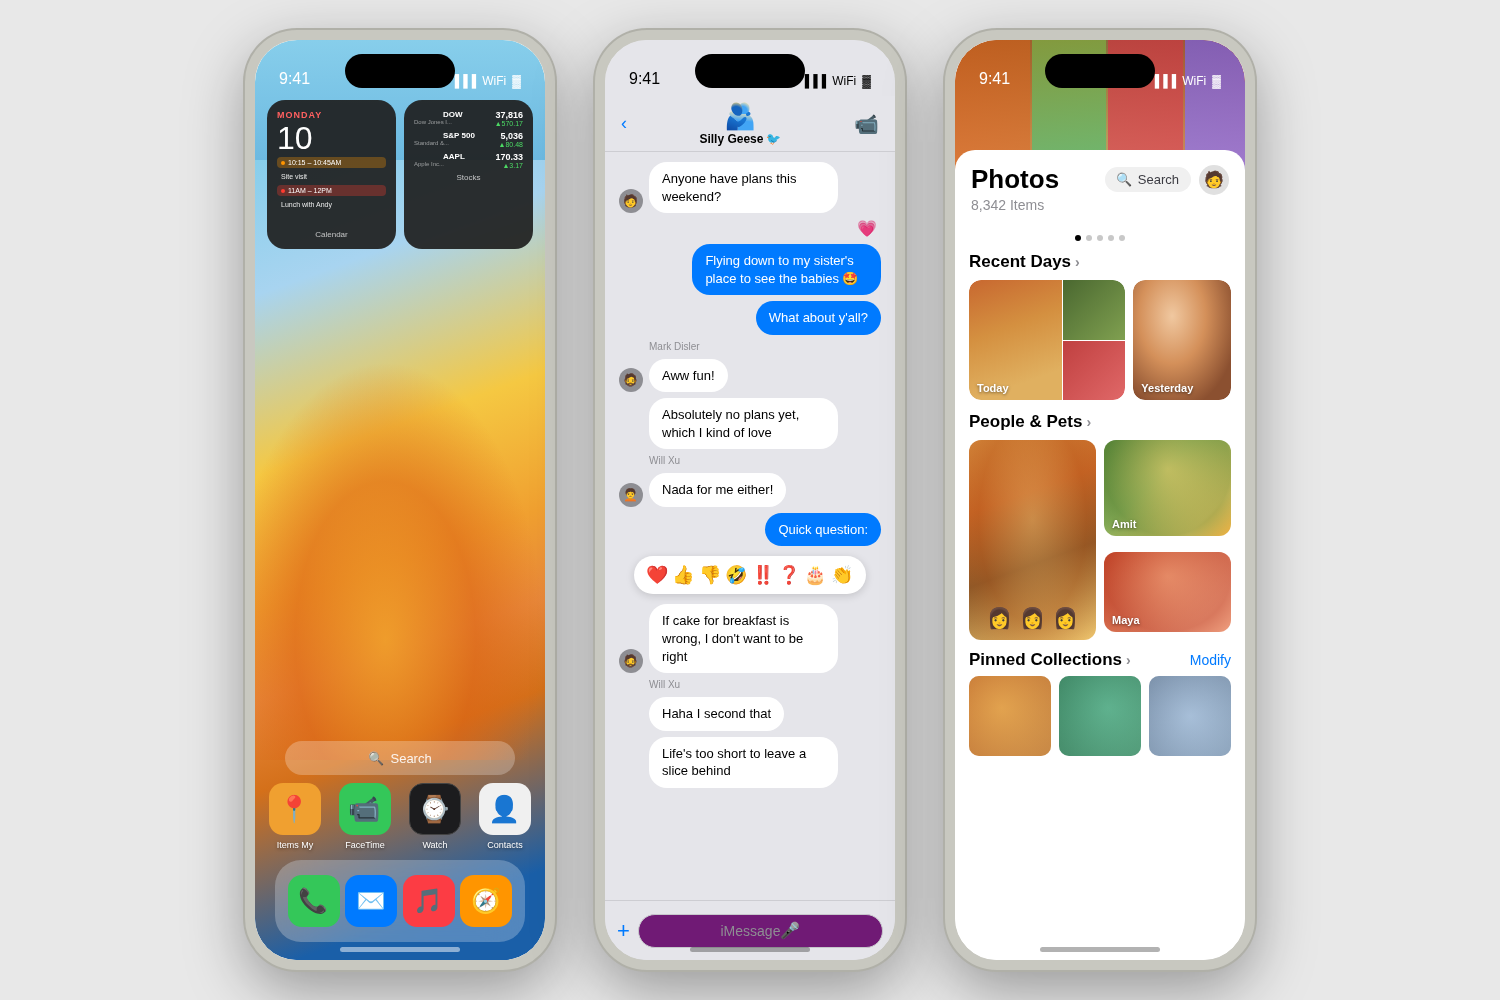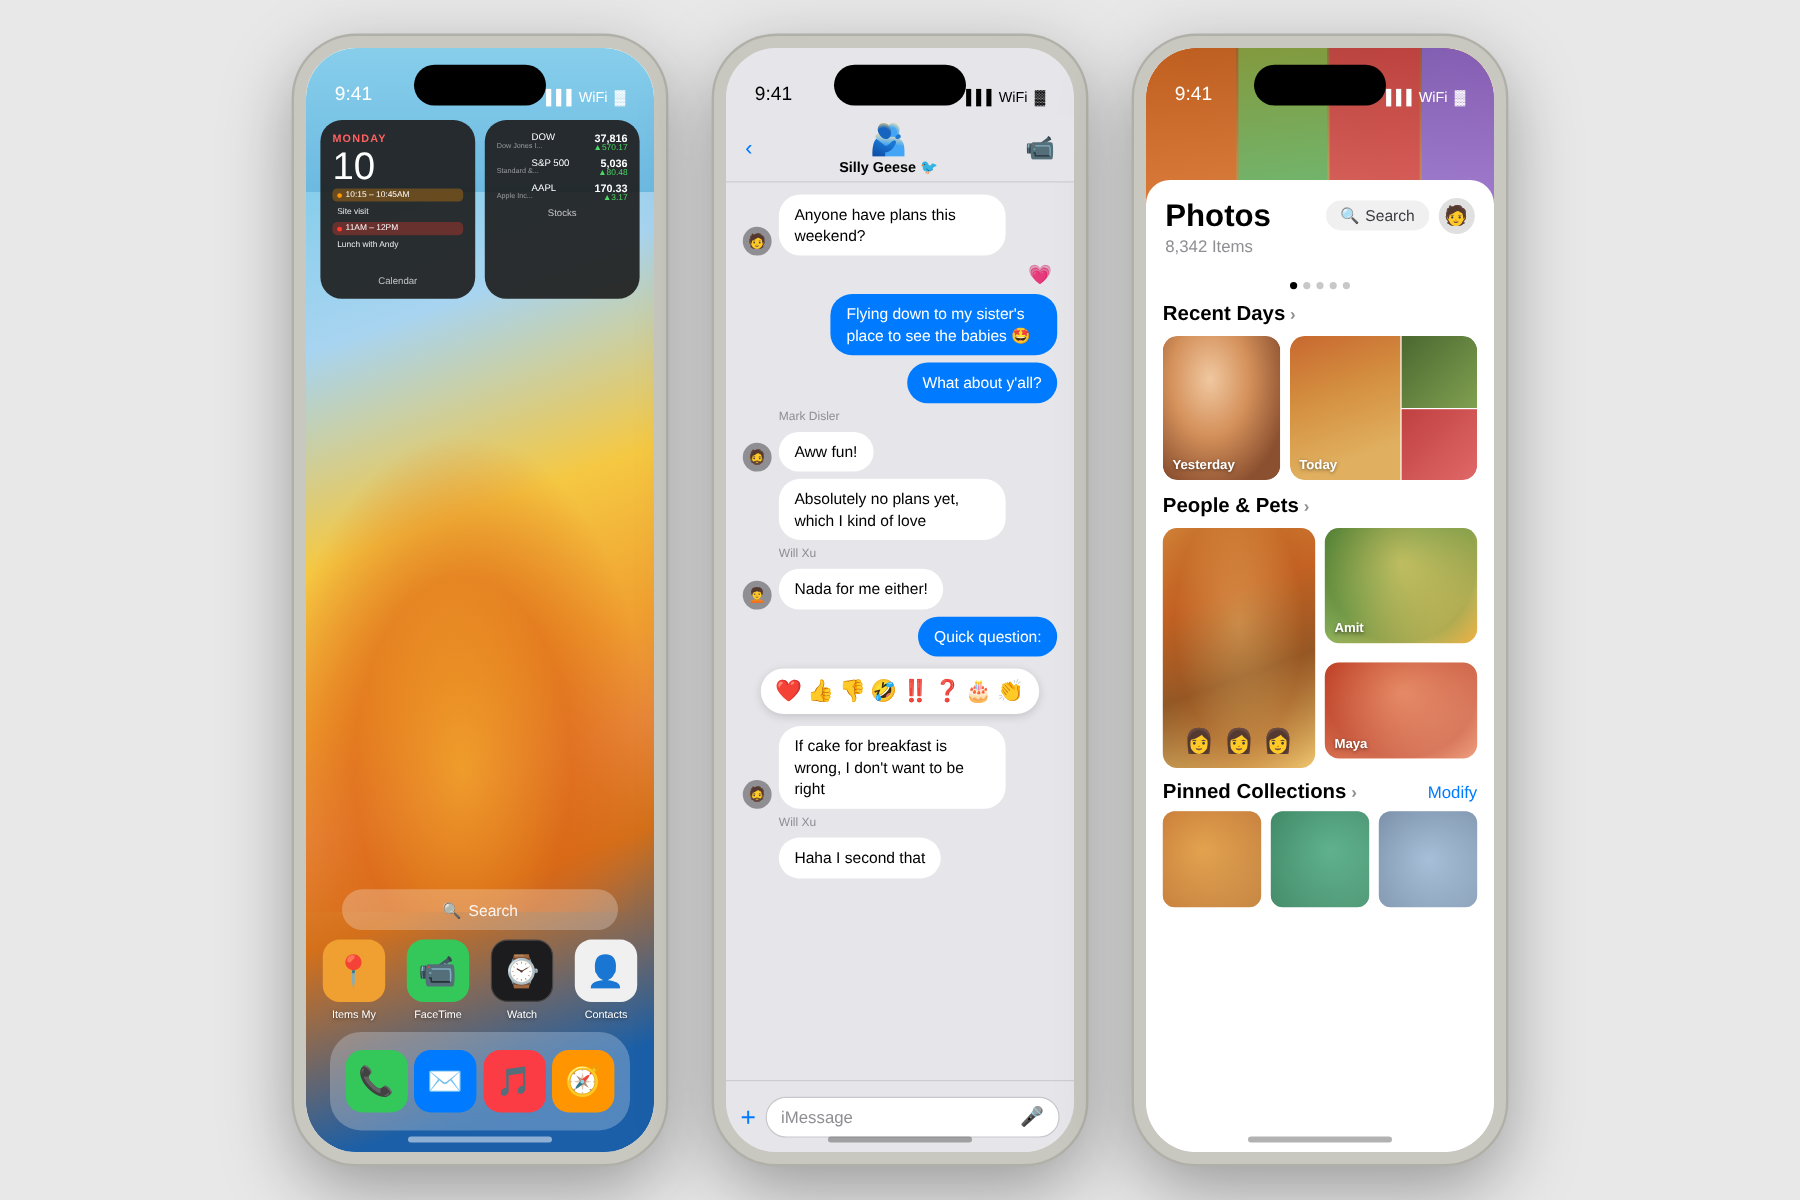--- a/index.html
+++ b/index.html
@@ -140,21 +140,21 @@
       flex: 1;
       background: rgba(30,30,30,0.92);
       border-radius: 18px;
       padding: 10px;
       color: white;
       min-height: 110px;
     }
     .stock-item {
       margin-bottom: 4px;
     }
-    .stock-name { font-size: 8px; font-weight: 400; padding-left: 29px; }
+    .stock-name { font-size: 8px; font-weight: 700; padding-left: 29px; }
     .stock-sub { font-size: 6px; color: rgba(255,255,255,0.5); }
     .stock-val { font-size: 9px; font-weight: 600; text-align: right; }
     .stock-chg { font-size: 7px; color: #4cd964; text-align: right; }
     .stock-row { display: flex; justify-content: space-between; align-items: flex-start; }
     .widget-stocks-label {
       font-size: 8px;
       color: rgba(255,255,255,0.7);
       text-align: center;
       margin-top: 4px;
     }
@@ -347,27 +347,27 @@
     }
     .msg-input-btn {
       color: #007AFF;
       font-size: 22px;
     }
     .msg-input-field {
       flex: 1;
       height: 34px;
       border: 1px solid #c7c7cc;
       border-radius: 17px;
-      background: #ffffff;
+      background: #701a75;
       display: flex;
       align-items: center;
       padding: 16px 12px;
       font-size: 14px;
       color: #8e8e93;
-      justify-content: space-between;
+      justify-content: center;
     }
     .msg-mic-btn { color: #8e8e93; font-size: 16px; }
     .photos-header {
       position: absolute;
       top: 0; left: 0; right: 0;
       height: 200px;
       z-index: 5;
     }
     .photos-header-bg {
       position: absolute;
@@ -707,20 +707,24 @@
       <div class="msg-row">
         <div class="msg-avatar">🧔</div>
         <div class="msg-bubble received">If cake for breakfast is wrong, I don't want to be right</div>
       </div>
 
       <div class="msg-sender-name">Will Xu</div>
       <div class="msg-row">
         <div style="width:24px; flex-shrink:0;"></div>
         <div class="msg-bubble received">Haha I second that</div>
       </div>
+      <div class="msg-row">
+        <div style="width:24px; flex-shrink:0;"></div>
+        <div class="msg-bubble received">Life's too short to leave a slice behind</div>
+      </div>
     </div>
 
     <div class="messages-input">
       <span class="msg-input-btn">+</span>
       <div class="msg-input-field">
         <span>iMessage</span>
         <span class="msg-mic-btn">🎤</span>
       </div>
     </div>
 
@@ -774,38 +778,38 @@
       <div class="dot" style="background:#c8c8c8;"></div>
     </div>
 
     <div class="photos-content">
 
       <div class="photos-section-title">
         <span>Recent Days</span>
         <span class="chevron">›</span>
       </div>
       <div class="recent-days-grid">
-        <div class="recent-day-item" style="flex:1;">
-          <div style="width:100%;height:100%;background:linear-gradient(135deg,#8b4513 0%,#d4903c 40%,#f0c870 80%,#e8b050 100%);border-radius:12px;overflow:hidden;">
-
-            <div style="width:100%;height:100%;background:radial-gradient(ellipse at 40% 30%,#f0c8a0 0%,#d4905a 40%,#8b5030 80%);"></div>
-          </div>
-          <div class="recent-day-label">Yesterday</div>
-        </div>
         <div class="recent-day-item" style="flex:1.6;">
 
           <div style="width:100%;height:100%;display:flex;gap:1px;overflow:hidden;border-radius:12px;">
             <div style="flex:1;background:linear-gradient(160deg,#c86830 0%,#d49040 40%,#e0b060 80%);"></div>
             <div style="width:40%;display:flex;flex-direction:column;gap:1px;">
               <div style="flex:1;background:linear-gradient(135deg,#4a6830,#80a050);"></div>
               <div style="flex:1;background:linear-gradient(135deg,#c04040,#e06868);"></div>
             </div>
           </div>
           <div class="recent-day-label">Today</div>
         </div>
+        <div class="recent-day-item" style="flex:1;">
+          <div style="width:100%;height:100%;background:linear-gradient(135deg,#8b4513 0%,#d4903c 40%,#f0c870 80%,#e8b050 100%);border-radius:12px;overflow:hidden;">
+
+            <div style="width:100%;height:100%;background:radial-gradient(ellipse at 40% 30%,#f0c8a0 0%,#d4905a 40%,#8b5030 80%);"></div>
+          </div>
+          <div class="recent-day-label">Yesterday</div>
+        </div>
       </div>
 
       <div class="photos-section-title">
         <span>People &amp; Pets</span>
         <span class="chevron">›</span>
       </div>
       <div class="people-pets-grid">
 
         <div class="person-item large" style="background:linear-gradient(160deg,#d4883c 0%,#c86828 30%,#8b5a2a 60%,#f0c870 100%);">
           <div style="position:absolute;inset:0;background:radial-gradient(ellipse at 50% 40%,rgba(240,200,120,0.4) 0%,rgba(180,80,20,0.3) 60%,transparent 100%);"></div>

